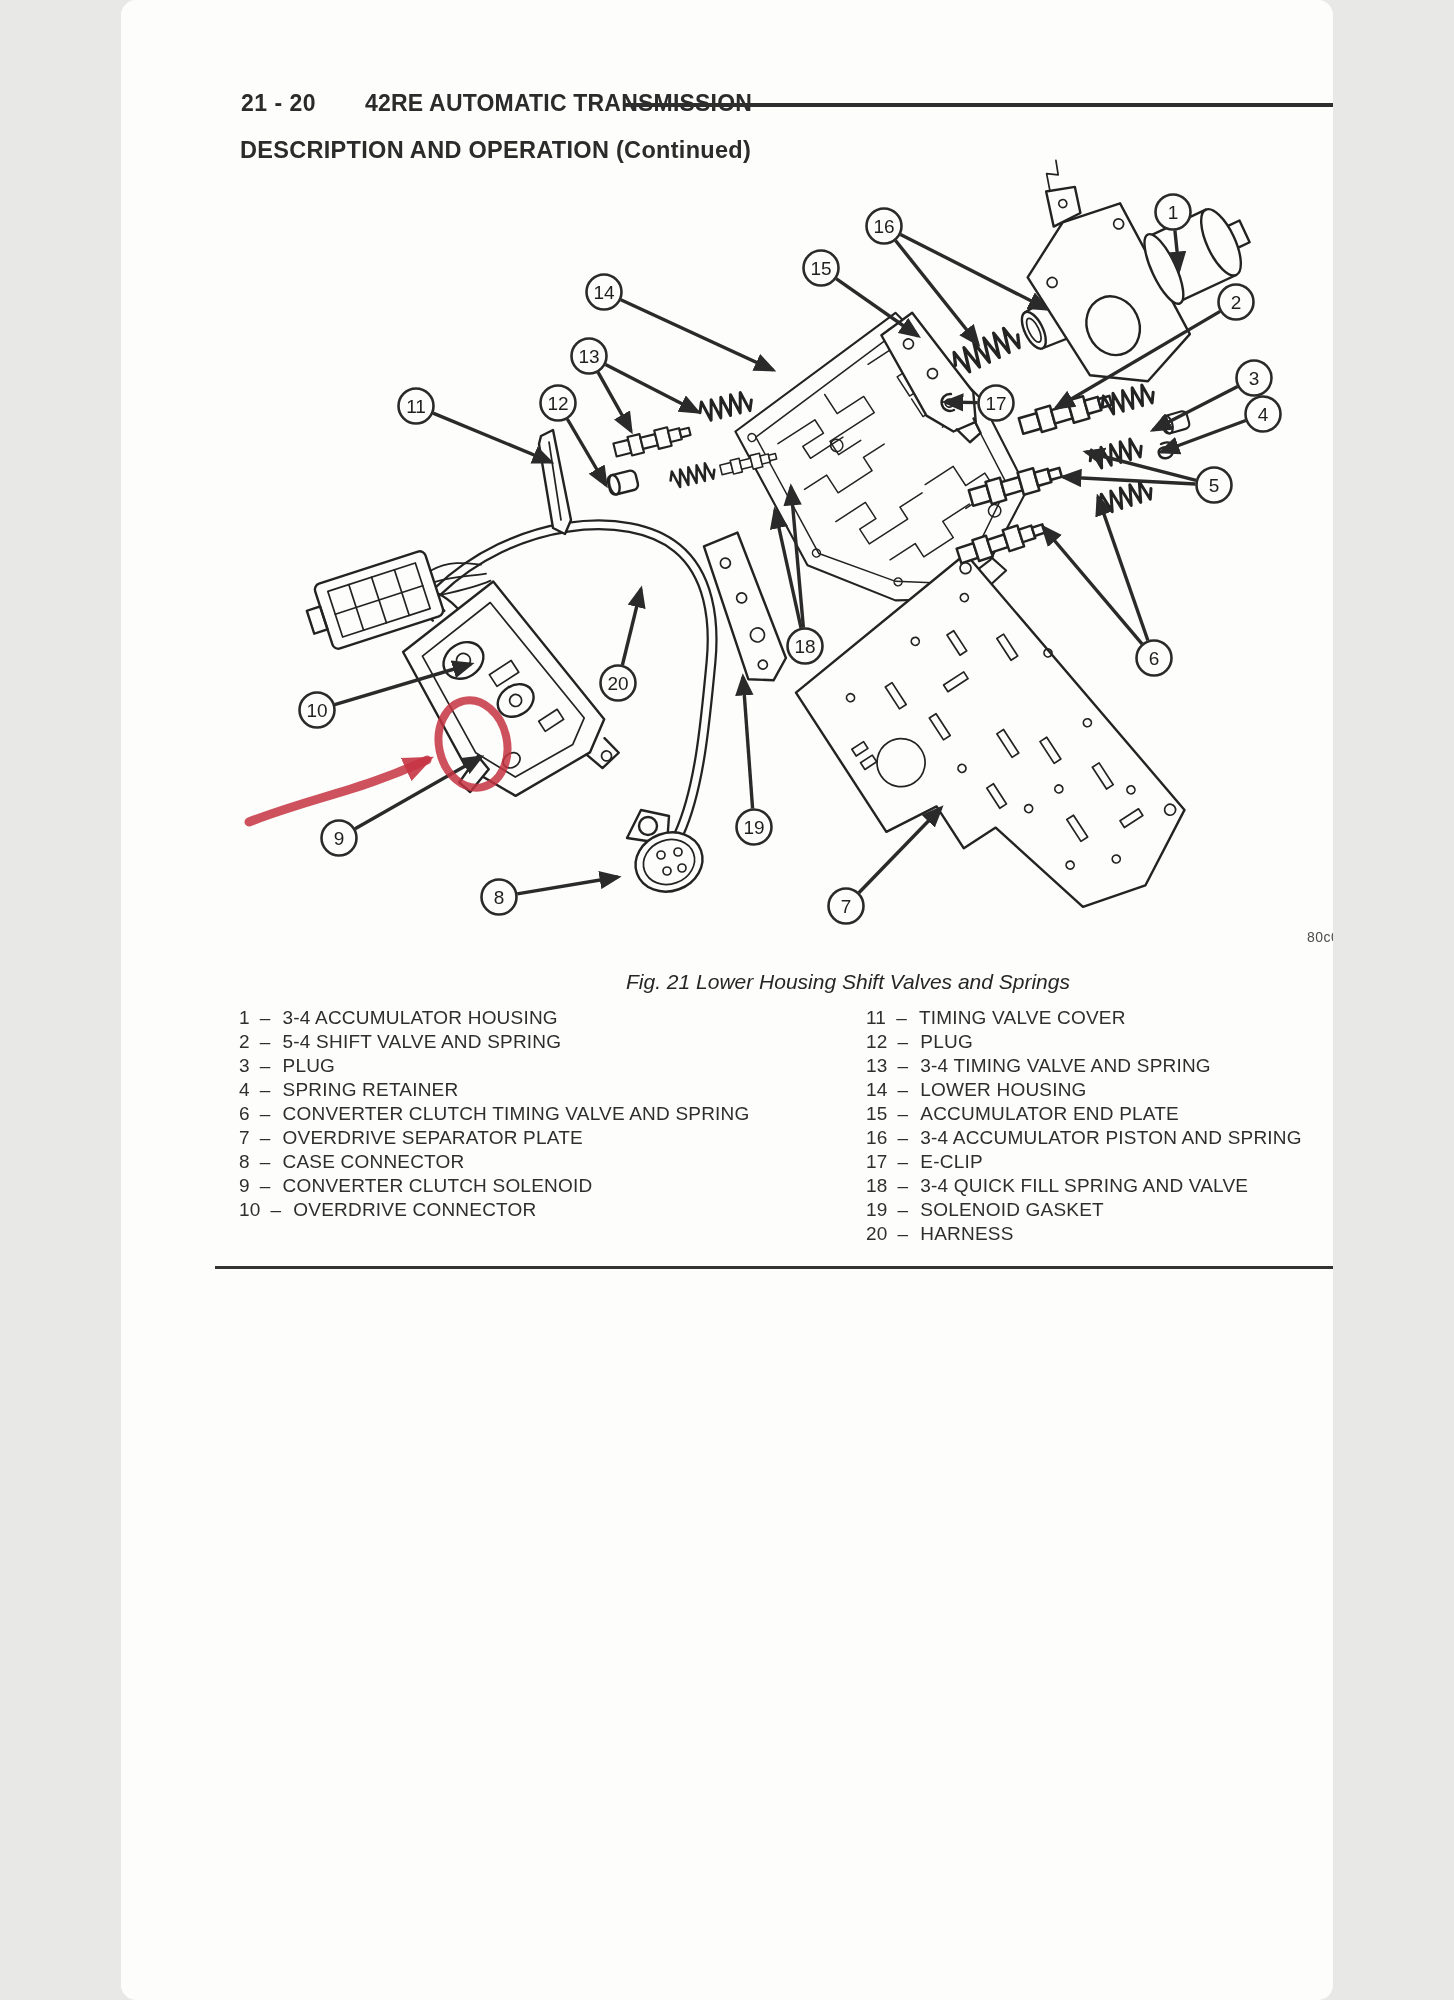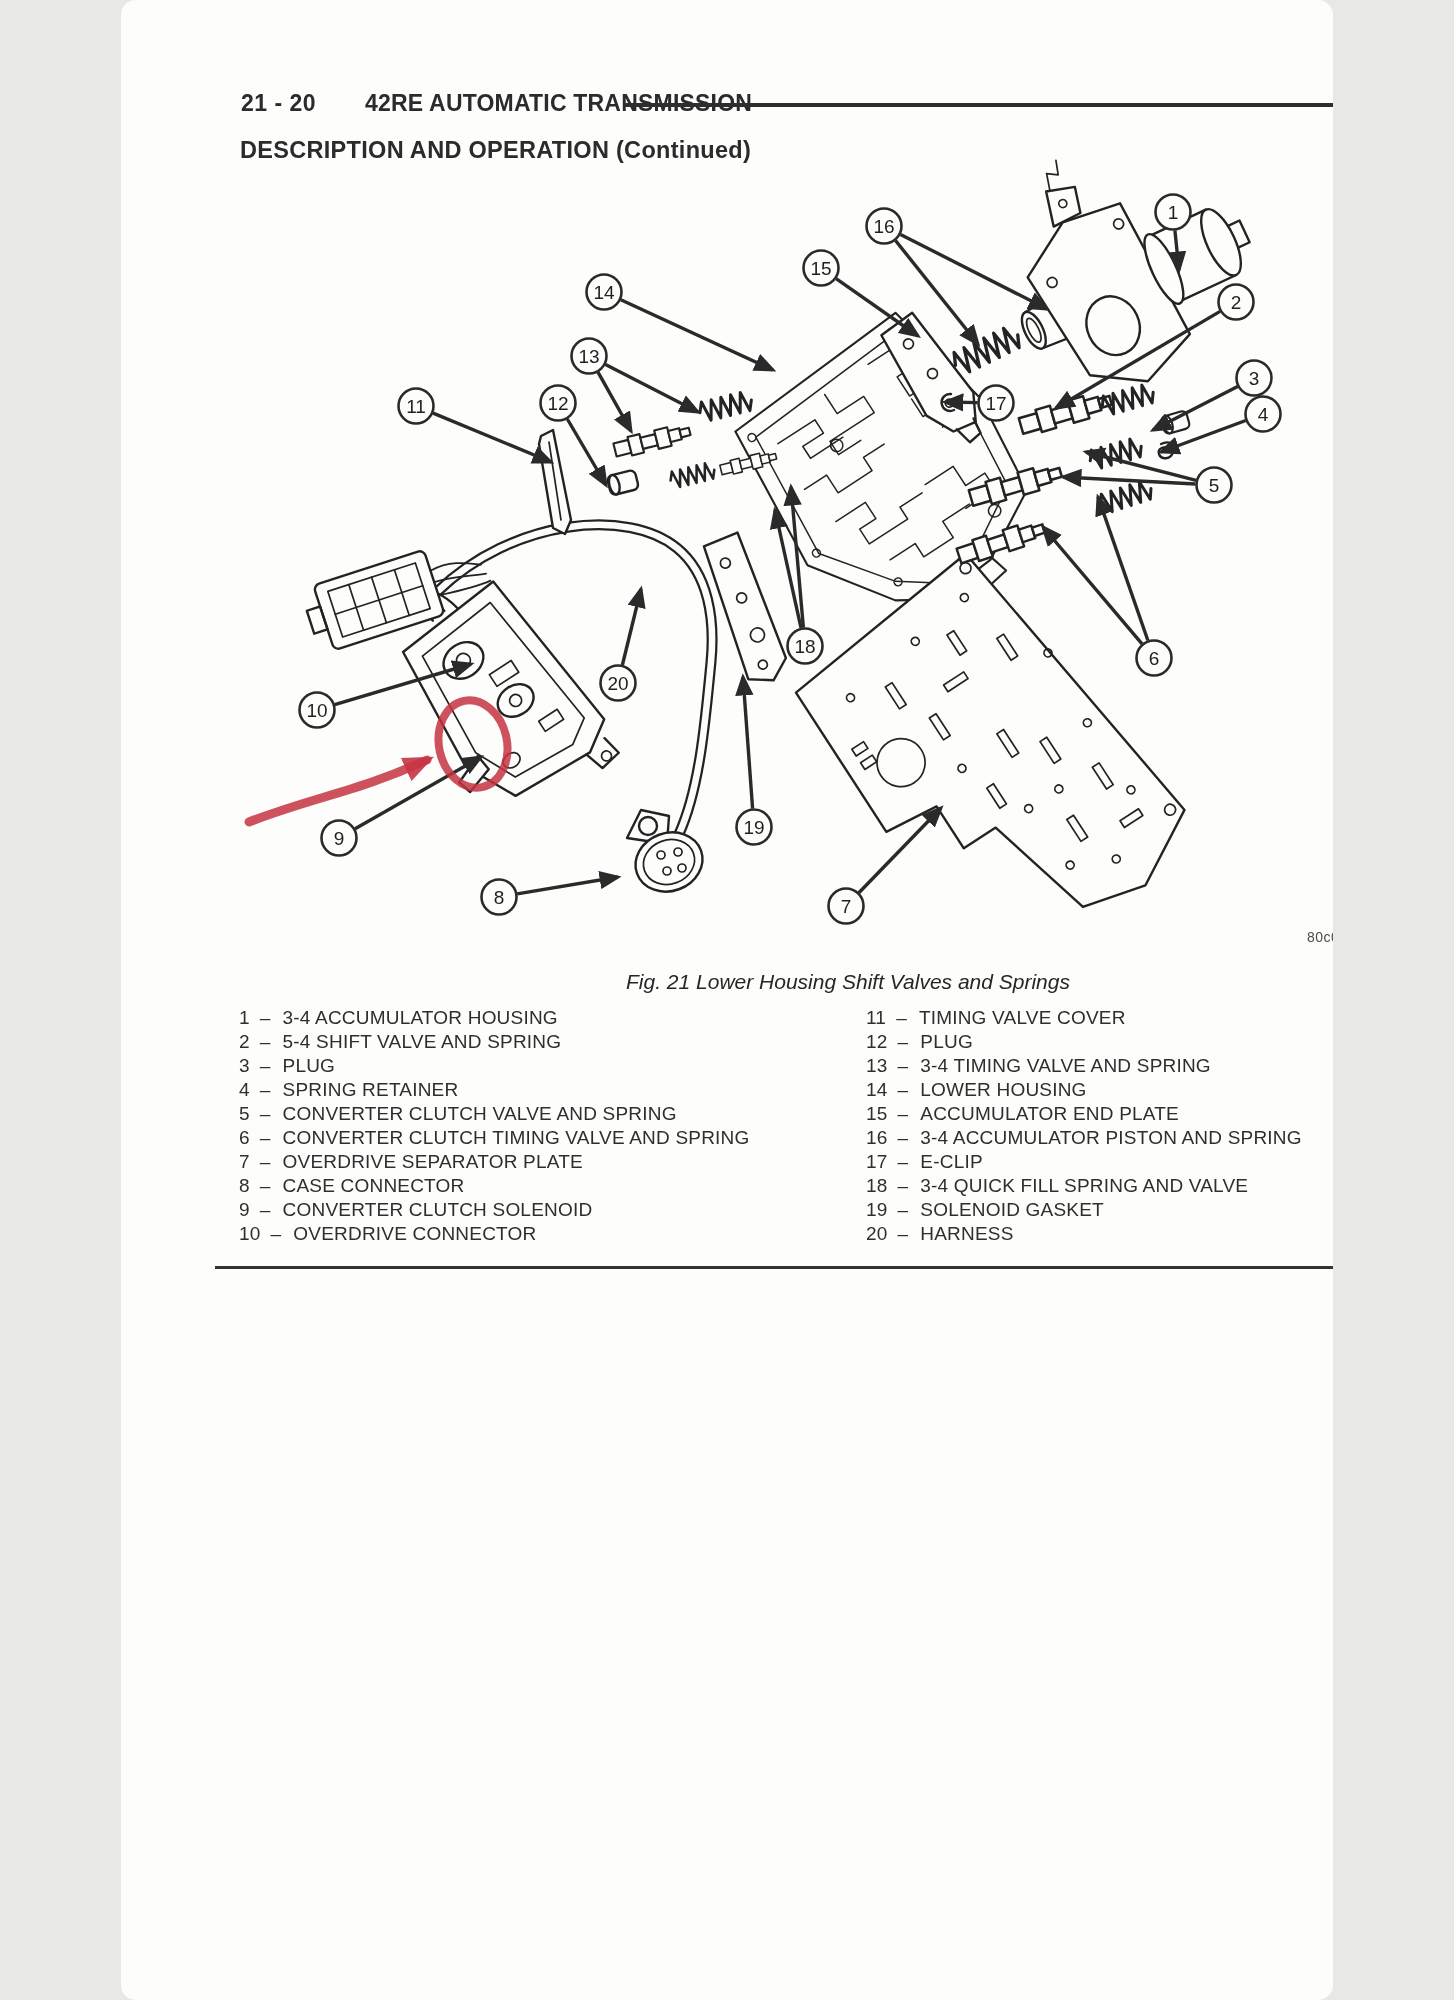--- a/index.html
+++ b/index.html
@@ -352,21 +352,20 @@
     <div class="abs scancode">80c072b5</div>
   </div>
 
   <div class="abs caption">Fig. 21 Lower Housing Shift Valves and Springs</div>
   <div class="abs legend">
     <div class="lcol" id="legend-left">
         <div class="lrow"><span class="lnum">1</span><span class="ldash">–</span><span class="llabel">3-4 ACCUMULATOR HOUSING</span></div>
         <div class="lrow"><span class="lnum">2</span><span class="ldash">–</span><span class="llabel">5-4 SHIFT VALVE AND SPRING</span></div>
         <div class="lrow"><span class="lnum">3</span><span class="ldash">–</span><span class="llabel">PLUG</span></div>
         <div class="lrow"><span class="lnum">4</span><span class="ldash">–</span><span class="llabel">SPRING RETAINER</span></div>
-        <div class="lrow"><span class="lnum">5</span><span class="ldash">–</span><span class="llabel">CONVERTER CLUTCH VALVE AND SPRING</span></div>
         <div class="lrow"><span class="lnum">6</span><span class="ldash">–</span><span class="llabel">CONVERTER CLUTCH TIMING VALVE AND SPRING</span></div>
         <div class="lrow"><span class="lnum">7</span><span class="ldash">–</span><span class="llabel">OVERDRIVE SEPARATOR PLATE</span></div>
         <div class="lrow"><span class="lnum">8</span><span class="ldash">–</span><span class="llabel">CASE CONNECTOR</span></div>
         <div class="lrow"><span class="lnum">9</span><span class="ldash">–</span><span class="llabel">CONVERTER CLUTCH SOLENOID</span></div>
         <div class="lrow"><span class="lnum">10</span><span class="ldash">–</span><span class="llabel">OVERDRIVE CONNECTOR</span></div>
       </div>
     <div class="lcol" id="legend-right">
         <div class="lrow"><span class="lnum">11</span><span class="ldash">–</span><span class="llabel">TIMING VALVE COVER</span></div>
         <div class="lrow"><span class="lnum">12</span><span class="ldash">–</span><span class="llabel">PLUG</span></div>
         <div class="lrow"><span class="lnum">13</span><span class="ldash">–</span><span class="llabel">3-4 TIMING VALVE AND SPRING</span></div>

